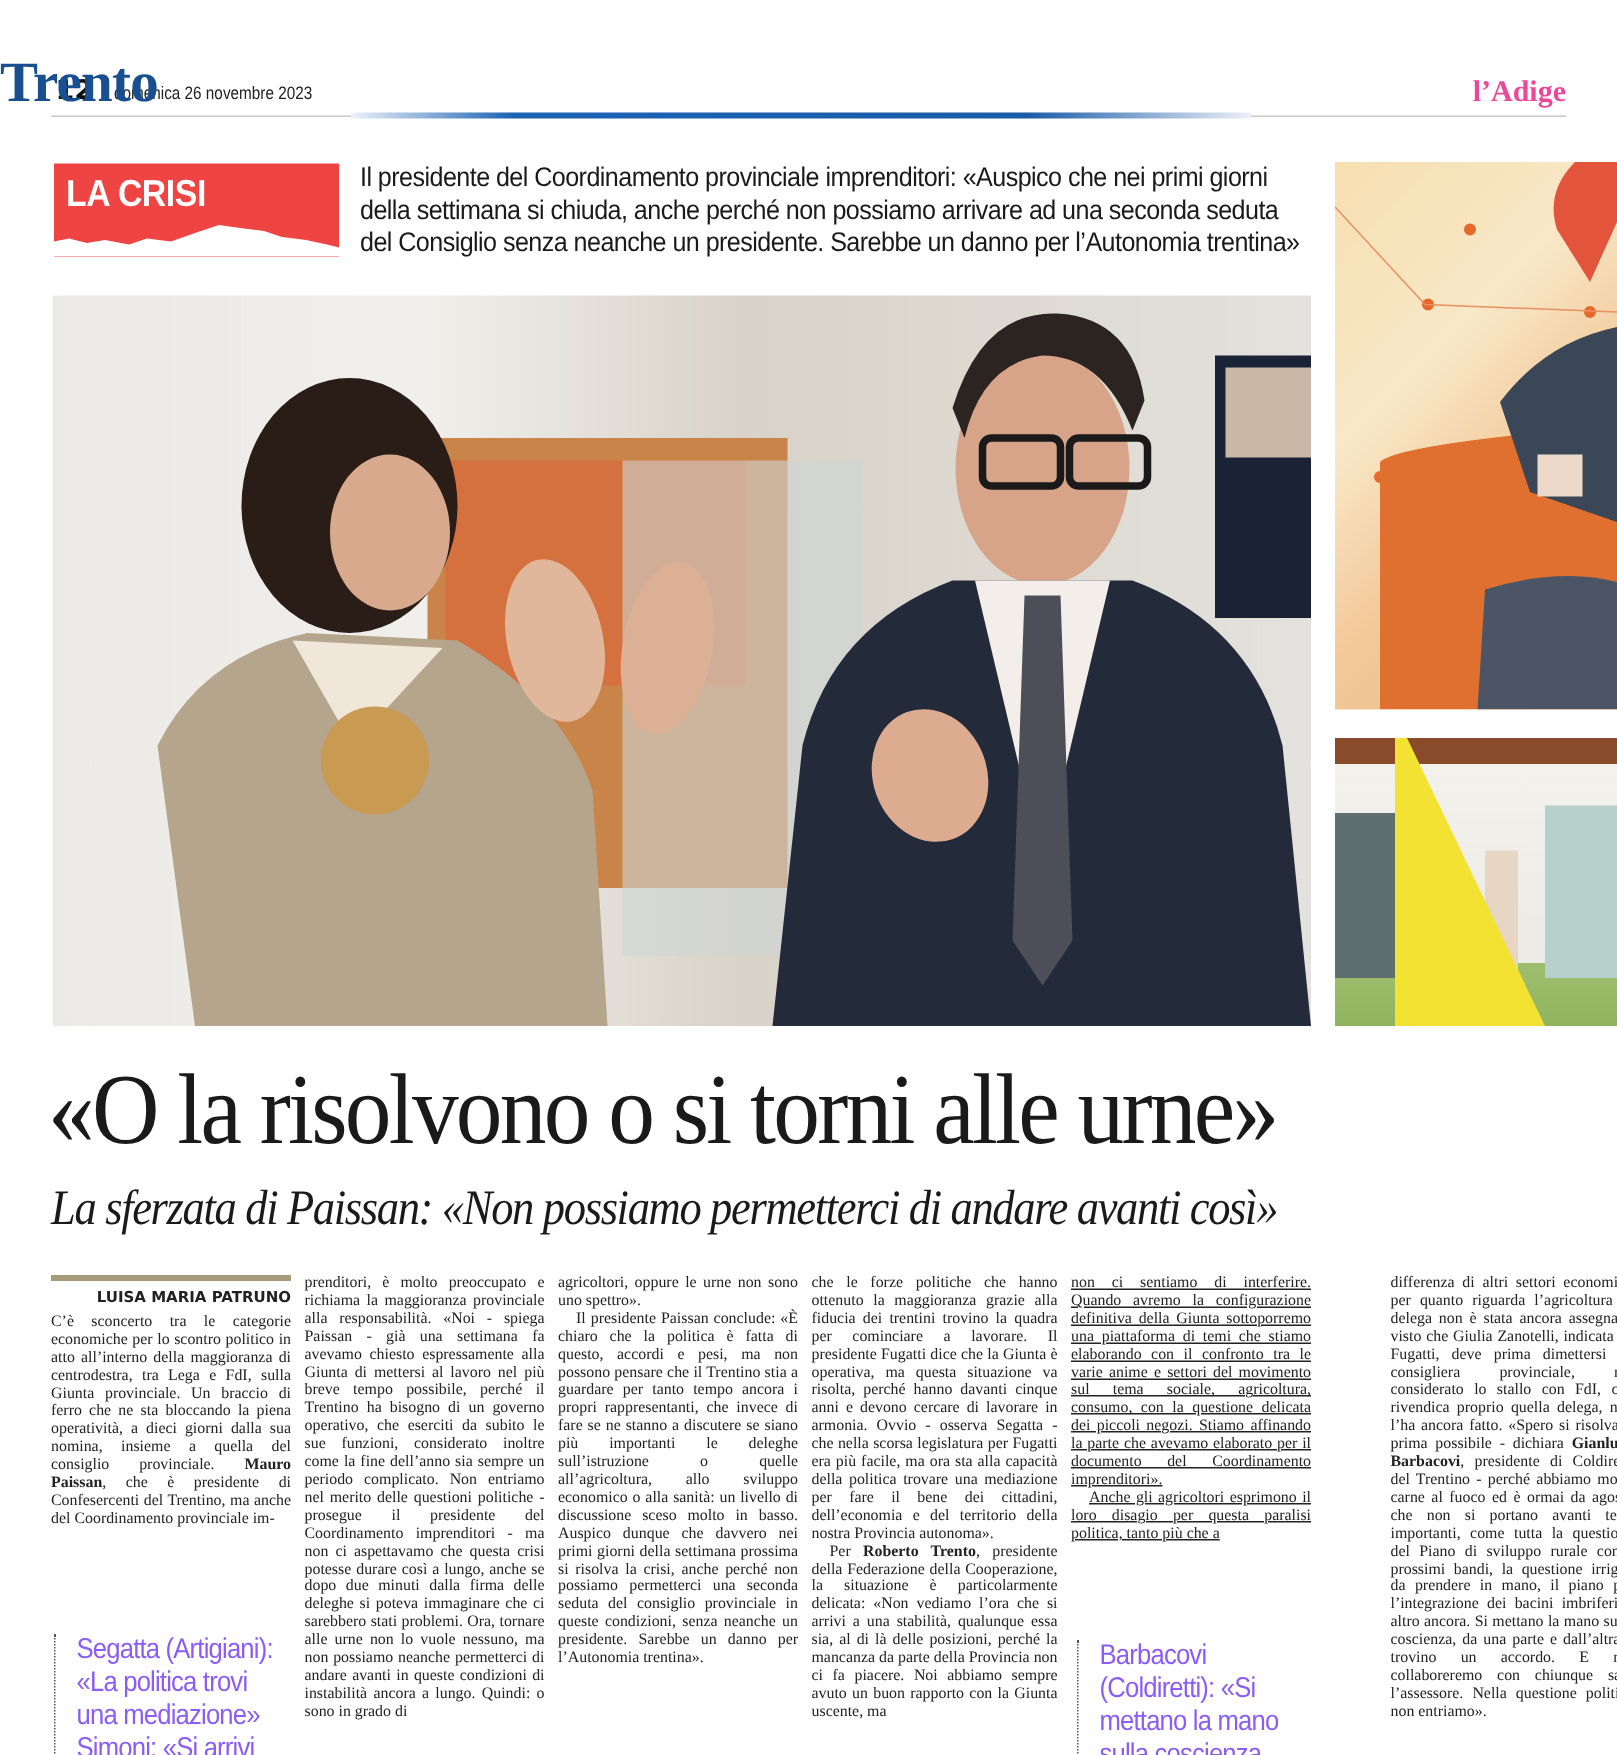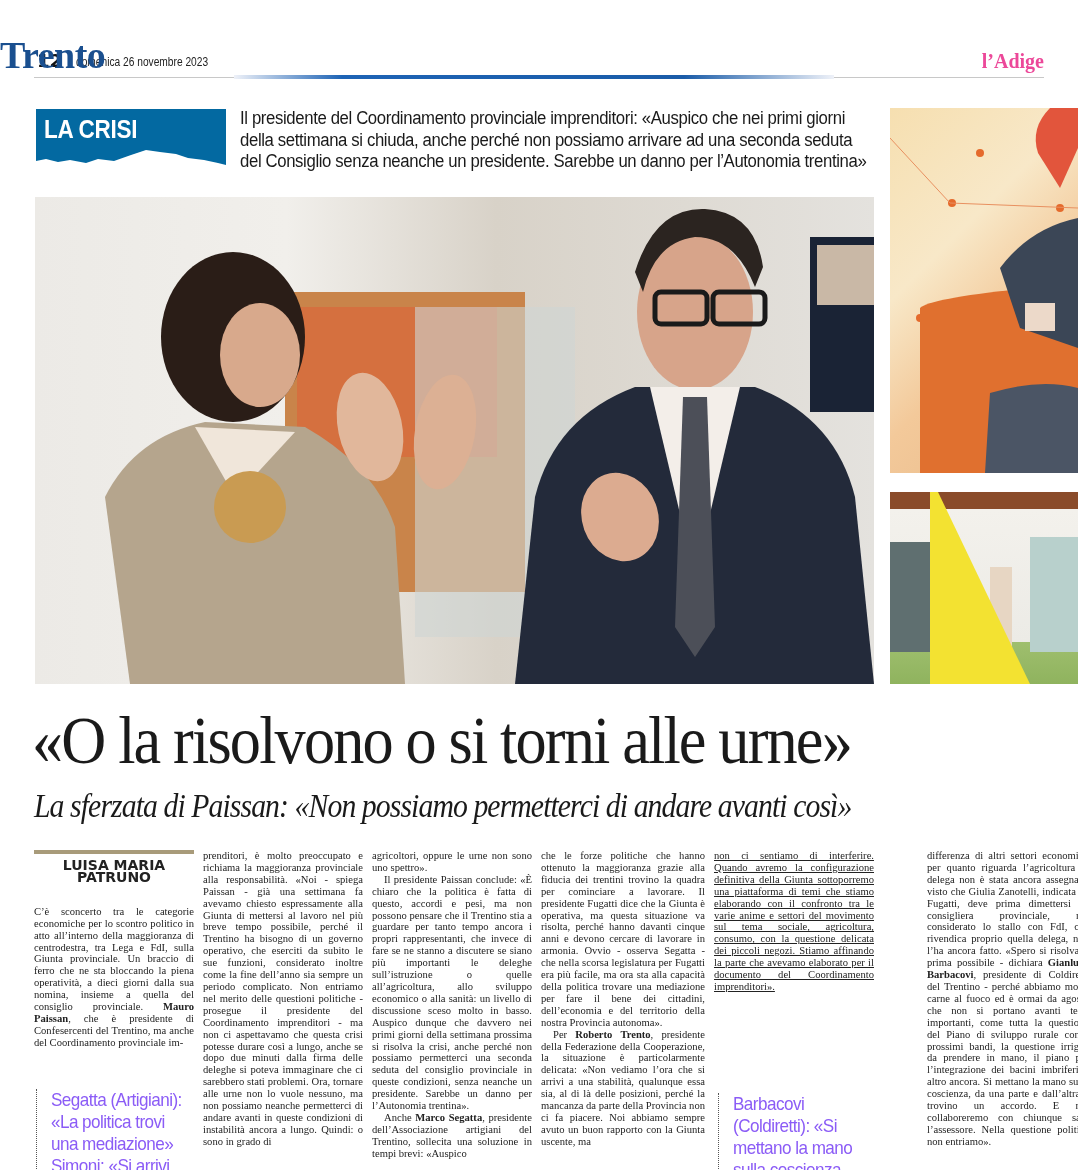--- a/index.html
+++ b/index.html
@@ -9,41 +9,41 @@
   .page-header { position: absolute; left: 0; top: 0; width: 1078px; height: 90px; }
   .page-num { position: absolute; left: 37px; top: 50px; font-family: "DejaVu Sans", sans-serif; font-weight: bold; font-size: 18px; color: #111; }
   .page-date { position: absolute; left: 76px; top: 55px; font-family: "Liberation Sans", sans-serif; font-size: 12px; color: #222; transform: scaleX(0.85); transform-origin: left; }
   .section-title { position: absolute; left: 0; width: 1078px; top: 33px; text-align: left; font-family: "Liberation Serif", serif; font-weight: bold; font-size: 38px; color: #1a4f8f; letter-spacing: -0.5px; }
   .brand { position: absolute; right: 34px; top: 50px; font-family: "Liberation Serif", serif; font-weight: bold; font-size: 20px; color: #ec4899; }
   .rule-left { position: absolute; left: 34px; top: 77px; width: 200px; height: 1px; background: #c8c8c8; }
   .rule-grad { position: absolute; left: 234px; top: 75px; width: 600px; height: 4px;
     background: linear-gradient(to right, #eef1f8 0%, #1d63b5 18%, #1a5ca8 75%, #eef1f8 100%); }
   .rule-right { position: absolute; left: 834px; top: 77px; width: 210px; height: 1px; background: #c8c8c8; }
 
-  .kicker-badge { position: absolute; left: 36px; top: 109px; width: 190px; height: 62px; background: #0369a1; overflow: hidden; }
+  .kicker-badge { position: absolute; left: 36px; top: 109px; width: 190px; height: 62px; background: #ef4444; overflow: hidden; }
   .kicker-badge span { position: absolute; left: 8px; top: 6px; font-family: "Liberation Sans", sans-serif; font-weight: bold; font-size: 25px; color: #ffffff; letter-spacing: -0.3px; transform: scaleX(0.9); transform-origin: left; }
   .kicker-badge svg { position: absolute; left: 0; bottom: 0; }
   .kicker-text { position: absolute; left: 240px; top: 108px; width: 610px; font-family: "Liberation Sans", sans-serif; font-size: 18px; line-height: 21.5px; color: #1a1a1a; letter-spacing: -0.4px; transform: scaleX(0.93); transform-origin: left; white-space: nowrap; }
 
   .main-photo { position: absolute; left: 35px; top: 197px; width: 839px; height: 487px; overflow: hidden;
     background: linear-gradient(to right, #eceae6 0%, #f1efeb 30%, #d8d2c8 55%, #e4e2de 100%); }
   .side-photo-1 { position: absolute; left: 890px; top: 108px; width: 188px; height: 365px; overflow: hidden;
     background: linear-gradient(135deg, #f6dfb0 0%, #f8e8c8 35%, #f3c99a 60%, #e7b989 100%); }
   .side-photo-2 { position: absolute; left: 890px; top: 492px; width: 188px; height: 192px; overflow: hidden;
     background: linear-gradient(to bottom, #8a4b2a 0%, #8a4b2a 9%, #f3f1ec 9%, #ecebe6 78%, #9fbf6e 78%, #8fb35e 100%); }
 
   .headline { position: absolute; left: 32px; top: 700px; width: 1046px; font-family: "Liberation Serif", serif; font-size: 67px; line-height: 80px; color: #1a1a1a; letter-spacing: -2px; white-space: nowrap; transform: scaleX(0.93); transform-origin: left; }
   .subheadline { position: absolute; left: 34px; top: 786px; width: 1046px; font-family: "Liberation Serif", serif; font-style: italic; font-size: 33px; line-height: 40px; color: #1a1a1a; letter-spacing: -1px; white-space: nowrap; transform: scaleX(0.9); transform-origin: left; }
 
   .col { position: absolute; top: 850px; font-family: "Liberation Serif", serif; font-size: 10.6px; line-height: 11.9px; color: #222; text-align: justify; hyphens: manual; }
   .col p { text-indent: 0; }
   .col p + p { text-indent: 12px; }
   .col b { font-weight: bold; }
   .byline-rule { height: 4px; background: #a89b7a; margin-bottom: 6px; }
-  .byline { text-align: center; font-family: "DejaVu Sans", sans-serif; font-weight: bold; font-size: 14px; letter-spacing: 0; margin-bottom: 22px; color: #222; }
+  .byline { text-align: right; font-family: "DejaVu Sans", sans-serif; font-weight: bold; font-size: 10px; letter-spacing: 0; margin-bottom: 4px; color: #222; }
 
   .pullquote { position: absolute; border-left: 1px dotted #555; padding-left: 14px; font-family: "Liberation Sans", sans-serif; font-size: 19px; line-height: 22px; color: #8b5cf6; letter-spacing: -0.6px; margin-top: 46px; }
   .pullquote span { display: block; transform: scaleX(0.9); transform-origin: left; white-space: nowrap; }
 </style>
 </head>
 <body>
 
 <div class="page-header">
   <span class="page-num">12</span>
   <span class="page-date">domenica 26 novembre 2023</span>
@@ -129,28 +129,28 @@
   <div class="byline-rule"></div>
   <div class="byline">LUISA MARIA PATRUNO</div>
   <p>C’è sconcerto tra le categorie economiche per lo scontro politico in atto all’interno della maggioranza di centrodestra, tra Lega e FdI, sulla Giunta provinciale. Un braccio di ferro che ne sta bloccando la piena operatività, a dieci giorni dalla sua nomina, insieme a quella del consiglio provinciale. <b>Mauro Paissan</b>, che è presidente di Confesercenti del Trentino, ma anche del Coordinamento provinciale im-</p>
 </div>
 <div class="col" style="left:203px; width:160px;">
   <p>prenditori, è molto preoccupato e richiama la maggioranza provinciale alla responsabilità. «Noi - spiega Paissan - già una settimana fa avevamo chiesto espressamente alla Giunta di mettersi al lavoro nel più breve tempo possibile, perché il Trentino ha bisogno di un governo operativo, che eserciti da subito le sue funzioni, considerato inoltre come la fine dell’anno sia sempre un periodo complicato. Non entriamo nel merito delle questioni politiche - prosegue il presidente del Coordinamento imprenditori - ma non ci aspettavamo che questa crisi potesse durare così a lungo, anche se dopo due minuti dalla firma delle deleghe si poteva immaginare che ci sarebbero stati problemi. Ora, tornare alle urne non lo vuole nessuno, ma non possiamo neanche permetterci di andare avanti in queste condizioni di instabilità ancora a lungo. Quindi: o sono in grado di</p>
 </div>
 <div class="col" style="left:372px; width:160px;">
   <p>agricoltori, oppure le urne non sono uno spettro».</p>
   <p>Il presidente Paissan conclude: «È chiaro che la politica è fatta di questo, accordi e pesi, ma non possono pensare che il Trentino stia a guardare per tanto tempo ancora i propri rappresentanti, che invece di fare se ne stanno a discutere se siano più importanti le deleghe sull’istruzione o quelle all’agricoltura, allo sviluppo economico o alla sanità: un livello di discussione sceso molto in basso. Auspico dunque che davvero nei primi giorni della settimana prossima si risolva la crisi, anche perché non possiamo permetterci una seconda seduta del consiglio provinciale in queste condizioni, senza neanche un presidente. Sarebbe un danno per l’Autonomia trentina».</p>
-  <p>Anche <b>Marco Segatta</b>, presidente dell’Associazione artigiani del Trentino, sollecita una soluzione in tempi brevi: «Auspico</p>
 </div>
 <div class="col" style="left:541px; width:164px;">
   <p>che le forze politiche che hanno ottenuto la maggioranza grazie alla fiducia dei trentini trovino la quadra per cominciare a lavorare. Il presidente Fugatti dice che la Giunta è operativa, ma questa situazione va risolta, perché hanno davanti cinque anni e devono cercare di lavorare in armonia. Ovvio - osserva Segatta - che nella scorsa legislatura per Fugatti era più facile, ma ora sta alla capacità della politica trovare una mediazione per fare il bene dei cittadini, dell’economia e del territorio della nostra Provincia autonoma».</p>
   <p>Per <b>Roberto Trento</b>, presidente della Federazione della Cooperazione, la situazione è particolarmente delicata: «Non vediamo l’ora che si arrivi a una stabilità, qualunque essa sia, al di là delle posizioni, perché la mancanza da parte della Provincia non ci fa piacere. Noi abbiamo sempre avuto un buon rapporto con la Giunta uscente, ma</p>
 </div>
 <div class="col" style="left:714px; width:160px;text-decoration:underline;">
   <p>non ci sentiamo di interferire. Quando avremo la configurazione definitiva della Giunta sottoporremo una piattaforma di temi che stiamo elaborando con il confronto tra le varie anime e settori del movimento sul tema sociale, agricoltura, consumo, con la questione delicata dei piccoli negozi. Stiamo affinando la parte che avevamo elaborato per il documento del Coordinamento imprenditori».</p>
+  <p>Anche gli agricoltori esprimono il loro disagio per questa paralisi politica, tanto più che a</p>
 </div>
 <div class="col" style="left:883px; width:162px;margin-left:44px;">
   <p>differenza di altri settori economici, per quanto riguarda l’agricoltura la delega non è stata ancora assegnata, visto che Giulia Zanotelli, indicata da Fugatti, deve prima dimettersi da consigliera provinciale, ma considerato lo stallo con FdI, che rivendica proprio quella delega, non l’ha ancora fatto. «Spero si risolva il prima possibile - dichiara <b>Gianluca Barbacovi</b>, presidente di Coldiretti del Trentino - perché abbiamo molta carne al fuoco ed è ormai da agosto che non si portano avanti temi importanti, come tutta la questione del Piano di sviluppo rurale con i prossimi bandi, la questione irrigua da prendere in mano, il piano per l’integrazione dei bacini imbriferi e altro ancora. Si mettano la mano sulla coscienza, da una parte e dall’altra e trovino un accordo. E noi collaboreremo con chiunque sarà l’assessore. Nella questione politica non entriamo».</p>
 </div>
 
 <div class="pullquote" style="left:36px; top:1043px; width:160px;">
   <span>Segatta (Artigiani):</span>
   <span>«La politica trovi</span>
   <span>una mediazione»</span>
   <span>Simoni: «Si arrivi</span>

